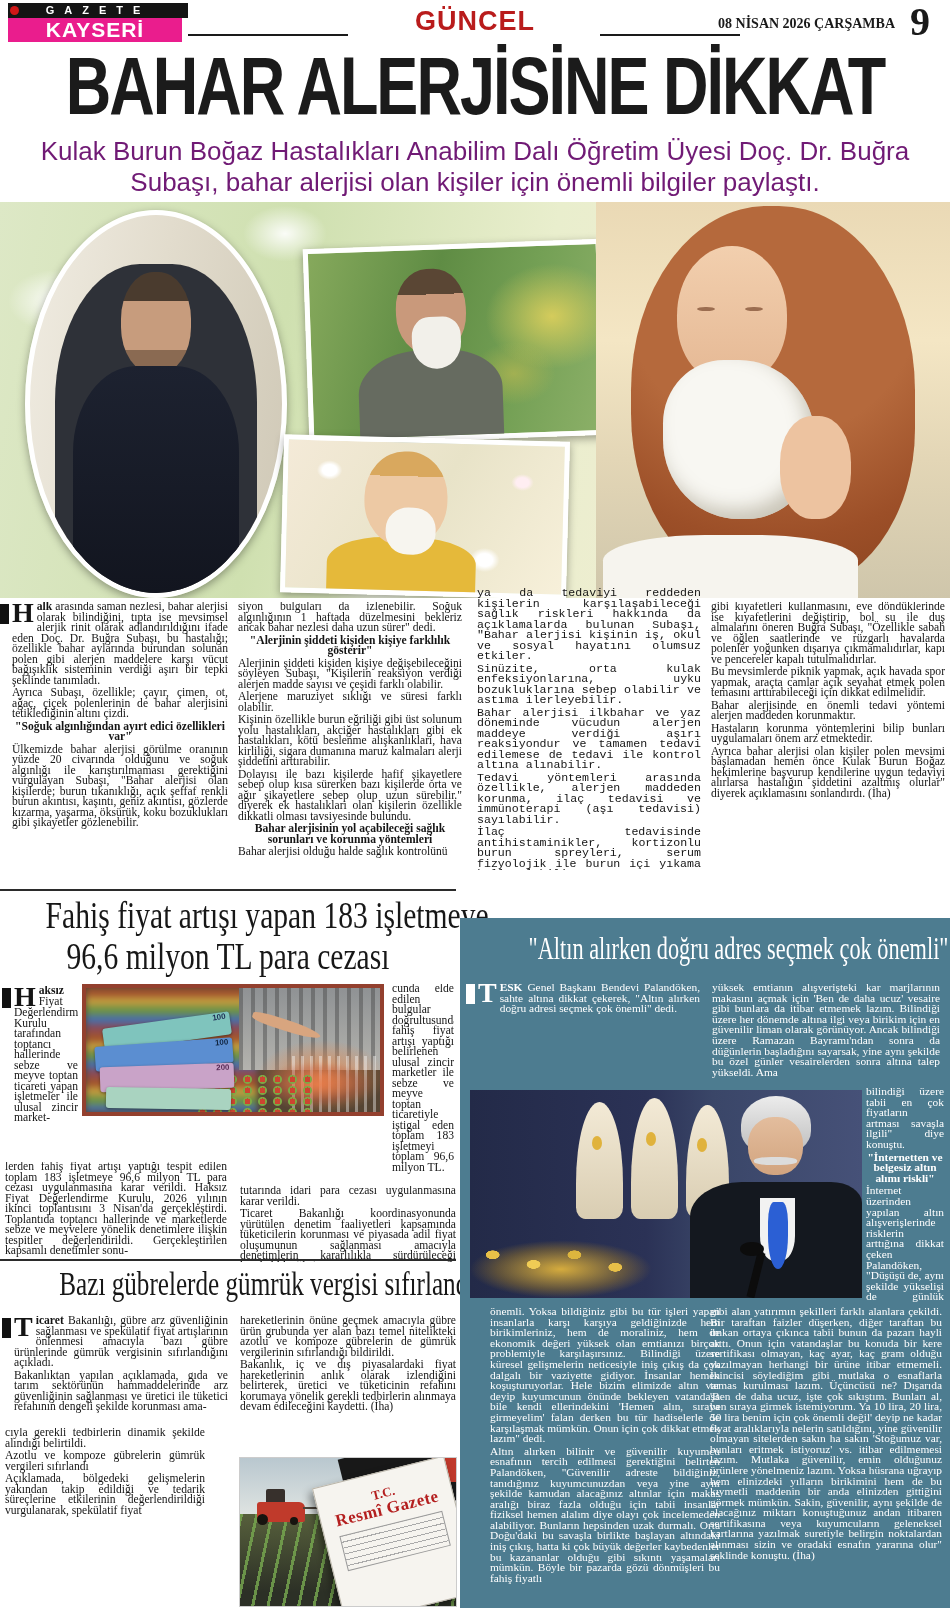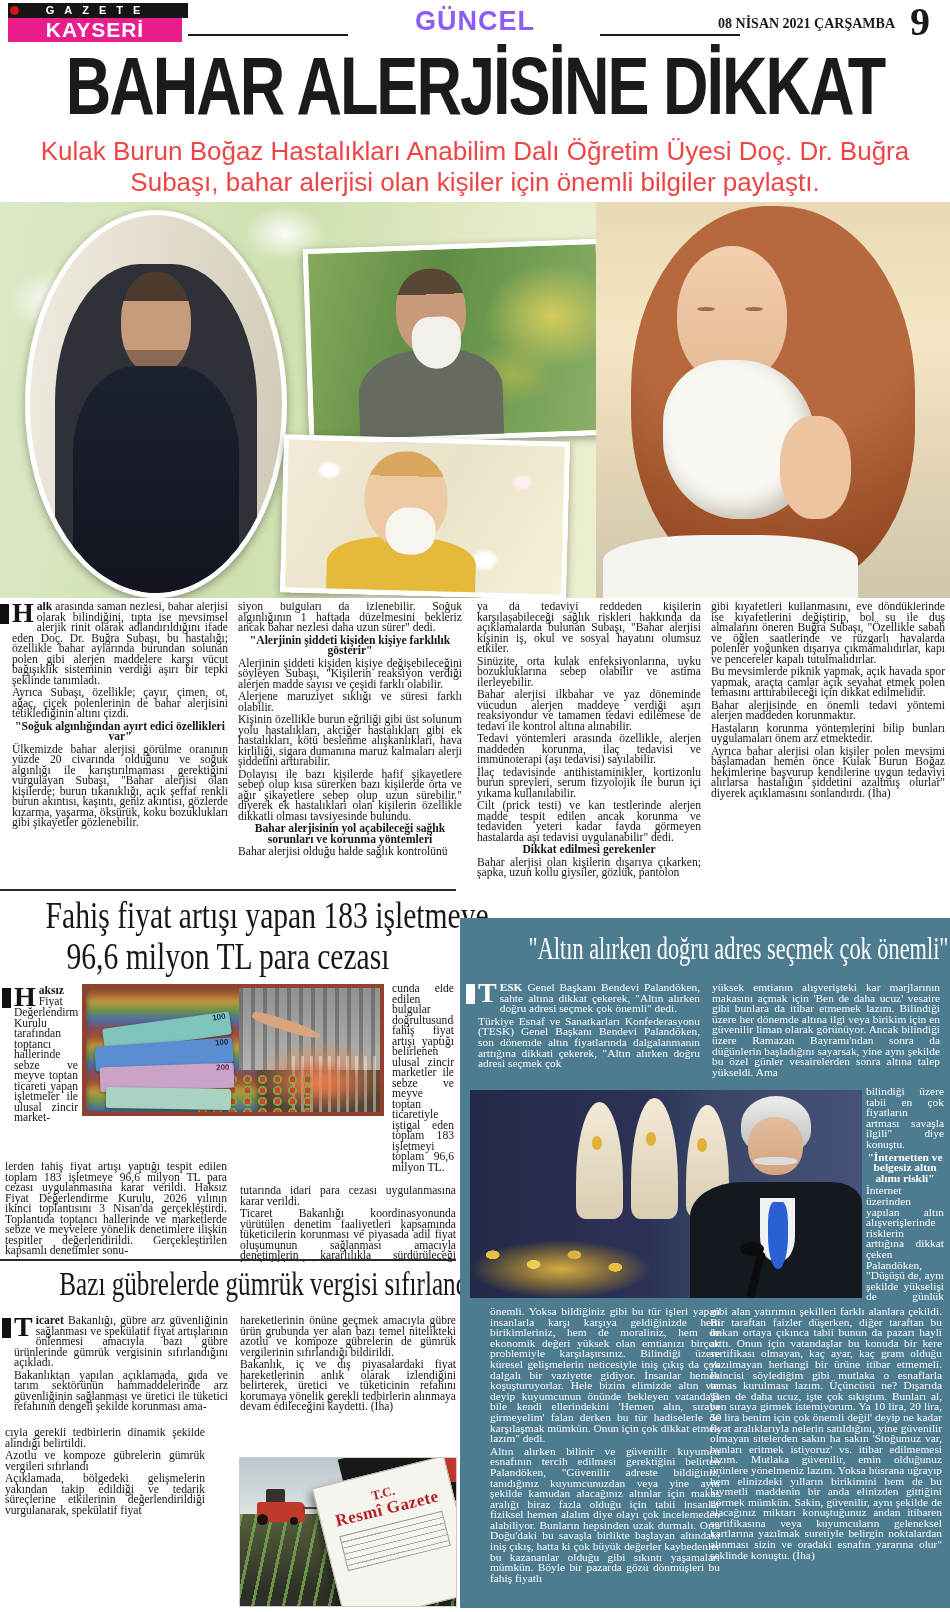--- a/index.html
+++ b/index.html
@@ -6,33 +6,33 @@
   body{width:950px;height:1612px;background:#fff;font-family:"Liberation Serif",serif;}
   #page{position:relative;width:950px;height:1612px;overflow:hidden;background:#fff;}
   .abs{position:absolute;}
 
   
   .logo-black{left:8px;top:3px;width:180px;height:15px;background:#141414;color:#fff;
     font:bold 11px/15px "Liberation Sans",sans-serif;letter-spacing:10px;text-align:center;}
   .logo-badge{left:10px;top:6px;width:9px;height:9px;background:#cf1717;border-radius:50%;}
   .logo-pink{left:8px;top:18px;width:174px;height:24px;background:#ea1d8d;color:#fff;
     font:900 21px/24px "Liberation Sans",sans-serif;letter-spacing:1px;text-align:center;}
-  .section-title{left:355px;top:6px;width:240px;text-align:center;color:#8b5cf6;
+  .section-title{left:355px;top:6px;width:240px;text-align:center;color:#b91c1c;
     font:bold 27px/30px "Liberation Sans",sans-serif;letter-spacing:1px;}
   .rule-left{left:188px;top:34px;width:160px;height:2px;background:#1a1a1a;}
   .rule-right{left:600px;top:34px;width:140px;height:2px;background:#1a1a1a;}
   .date-line{left:690px;top:15px;width:205px;text-align:right;
     font:bold 14px/18px "Liberation Serif",serif;color:#1a1a1a;}
   .page-number{left:910px;top:0px;font:bold 40px/44px "Liberation Serif",serif;color:#1a1a1a;}
 
   
   .main-headline{left:0;top:44px;width:950px;text-align:center;color:#1b1b1b;white-space:nowrap;
     font:900 63px/66px "Liberation Sans",sans-serif;letter-spacing:-2px;
     transform:scaleY(1.28);transform-origin:center top;}
-  .sub-headline{left:12px;top:136px;width:926px;text-align:center;color:#ef4444;
+  .sub-headline{left:12px;top:136px;width:926px;text-align:center;color:#701a75;
     font:26px/31px "Liberation Sans",sans-serif;}
 
   
   .collage{left:0;top:202px;width:950px;height:396px;overflow:hidden;
     background:
       radial-gradient(70px 45px at 6% 25%, rgba(255,255,255,.95), rgba(255,255,255,0) 70%),
       radial-gradient(55px 35px at 14% 80%, rgba(255,255,255,.9), rgba(255,255,255,0) 70%),
       radial-gradient(80px 50px at 40% 96%, rgba(255,255,255,.85), rgba(255,255,255,0) 72%),
       radial-gradient(60px 40px at 30% 8%, rgba(255,255,255,.9), rgba(255,255,255,0) 70%),
       linear-gradient(100deg,#dde8c6 0%,#cfe0b0 30%,#e9eecd 55%,#f2edd3 78%,#e4e8c7 100%);}
@@ -170,21 +170,21 @@
 <body>
 
 <div id="page">
 
   <div class="abs logo-black">GAZETE</div>
   <div class="abs logo-badge"></div>
   <div class="abs logo-pink">KAYSERİ</div>
   <div class="abs section-title">GÜNCEL</div>
   <div class="abs rule-left"></div>
   <div class="abs rule-right"></div>
-  <div class="abs date-line">08 NİSAN 2021 ÇARŞAMBA</div>
+  <div class="abs date-line">08 NİSAN 2026 ÇARŞAMBA</div>
   <div class="abs page-number">9</div>
 
   <div class="abs main-headline">BAHAR ALERJİSİNE DİKKAT</div>
   <div class="abs sub-headline">Kulak Burun Boğaz Hastalıkları Anabilim Dalı Öğretim Üyesi Doç. Dr. Buğra Subaşı, bahar alerjisi olan kişiler için önemli bilgiler paylaştı.</div>
 
   <div class="abs collage">
     <div class="abs photo photo-oval">
       <div class="abs o-chair"></div>
       <div class="abs o-head"></div>
       <div class="abs o-body"></div>
@@ -221,21 +221,21 @@
   <div class="col" style="left:238px;top:602px;width:224px;height:282px;">
       <div class="blk p">siyon bulguları da izlenebilir. Soğuk algınlığının 1 haftada düzelmesini bekleriz ancak bahar nezlesi daha uzun sürer" dedi.</div>
       <div class="blk h">"Alerjinin şiddeti kişiden kişiye farklılık gösterir"</div>
       <div class="blk p">Alerjinin şiddeti kişiden kişiye değişebileceğini söyleyen Subaşı, "Kişilerin reaksiyon verdiği alerjen madde sayısı ve çeşidi farklı olabilir.</div>
       <div class="blk p">Alerjene maruziyet sıklığı ve süresi farklı olabilir.</div>
       <div class="blk p">Kişinin özellikle burun eğriliği gibi üst solunum yolu hastalıkları, akciğer hastalıkları gibi ek hastalıkları, kötü beslenme alışkanlıkları, hava kirliliği, sigara dumanına maruz kalmaları alerji şiddetini arttırabilir.</div>
       <div class="blk p">Dolayısı ile bazı kişilerde hafif şikayetlere sebep olup kısa sürerken bazı kişilerde orta ve ağır şikayetlere sebep olup uzun sürebilir." diyerek ek hastalıkları olan kişilerin özellikle dikkatli olması tavsiyesinde bulundu.</div>
       <div class="blk h">Bahar alerjisinin yol açabileceği sağlık sorunları ve korunma yöntemleri</div>
       <div class="blk p">Bahar alerjisi olduğu halde sağlık kontrolünü</div>
     </div>
-  <div class="col" style="left:477px;top:602px;width:224px;height:282px;">
+  <div class="col" style="left:477px;top:588px;width:224px;height:282px;font-family:Liberation Mono, monospace;">
       <div class="blk p">ya da tedaviyi reddeden kişilerin karşılaşabileceği sağlık riskleri hakkında da açıklamalarda bulunan Subaşı, "Bahar alerjisi kişinin iş, okul ve sosyal hayatını olumsuz etkiler.</div>
       <div class="blk p">Sinüzite, orta kulak enfeksiyonlarına, uyku bozukluklarına sebep olabilir ve astıma ilerleyebilir.</div>
       <div class="blk p">Bahar alerjisi ilkbahar ve yaz döneminde vücudun alerjen maddeye verdiği aşırı reaksiyondur ve tamamen tedavi edilemese de tedavi ile kontrol altına alınabilir.</div>
       <div class="blk p">Tedavi yöntemleri arasında özellikle, alerjen maddeden korunma, ilaç tedavisi ve immünoterapi (aşı tedavisi) sayılabilir.</div>
       <div class="blk p">İlaç tedavisinde antihistaminikler, kortizonlu burun spreyleri, serum fizyolojik ile burun içi yıkama kullanılabilir.</div>
       <div class="blk p">Cilt (prick testi) ve kan testlerinde alerjen madde tespit edilen ancak korunma ve tedaviden yeteri kadar fayda görmeyen hastalarda aşı tedavisi uygulanabilir" dedi.</div>
       <div class="blk h">Dikkat edilmesi gerekenler</div>
       <div class="blk p">Bahar alerjisi olan kişilerin dışarıya çıkarken; şapka, uzun kollu giysiler, gözlük, pantolon</div>
     </div>
   <div class="col" style="left:711px;top:602px;width:234px;height:282px;">
@@ -312,21 +312,20 @@
       <div class="f-doc-title">Resmî Gazete</div>
       <div class="f-doc-lines"></div>
     </div>
   </div>
 
   <div class="abs teal-box">
     <div class="abs teal-headline">"Altın alırken doğru adres seçmek çok önemli"</div>
     <div class="abs sq white" style="left:6px;top:66px;"></div>
     <div class="col teal-lead" style="left:18px;top:64px;width:222px;height:106px;">
         <div class="blk lead"><span class="dropcap">T</span><span class="leadbold">ESK</span> Genel Başkanı Bendevi Palandöken, sahte altına dikkat çekerek, "Altın alırken doğru adresi seçmek çok önemli" dedi.</div>
-        <div class="blk p">Türkiye Esnaf ve Sanatkarları Konfederasyonu (TESK) Genel Başkanı Bendevi Palandöken, son dönemde altın fiyatlarında dalgalanmanın arttığına dikkati çekerek, "Altın alırken doğru adresi seçmek çok</div>
       </div>
     <div class="col" style="left:252px;top:64px;width:228px;height:106px;">
         <div class="blk p">yüksek emtianın alışverişteki kar marjlarının makasını açmak için 'Ben de daha ucuz' vesaire gibi bunlara da itibar etmemek lazım. Bilindiği üzere her dönemde altına ilgi veya birikim için en güvenilir liman olarak görünüyor. Ancak bilindiği üzere Ramazan Bayramı'ndan sonra da düğünlerin başladığını sayarsak, yine aynı şekilde bu özel günler vesairelerden sonra altına talep yükseldi. Ama</div>
       </div>
     <div class="abs gold-photo">
       <div class="abs g-neck"></div>
       <div class="bust" style="left:27%;top:6%;width:12%;height:56%;"></div>
       <div class="bust" style="left:41%;top:4%;width:12%;height:58%;"></div>
       <div class="bust" style="left:55%;top:7%;width:11%;height:54%;"></div>
       <div class="g-pendant" style="left:31%;top:22%;"></div>

